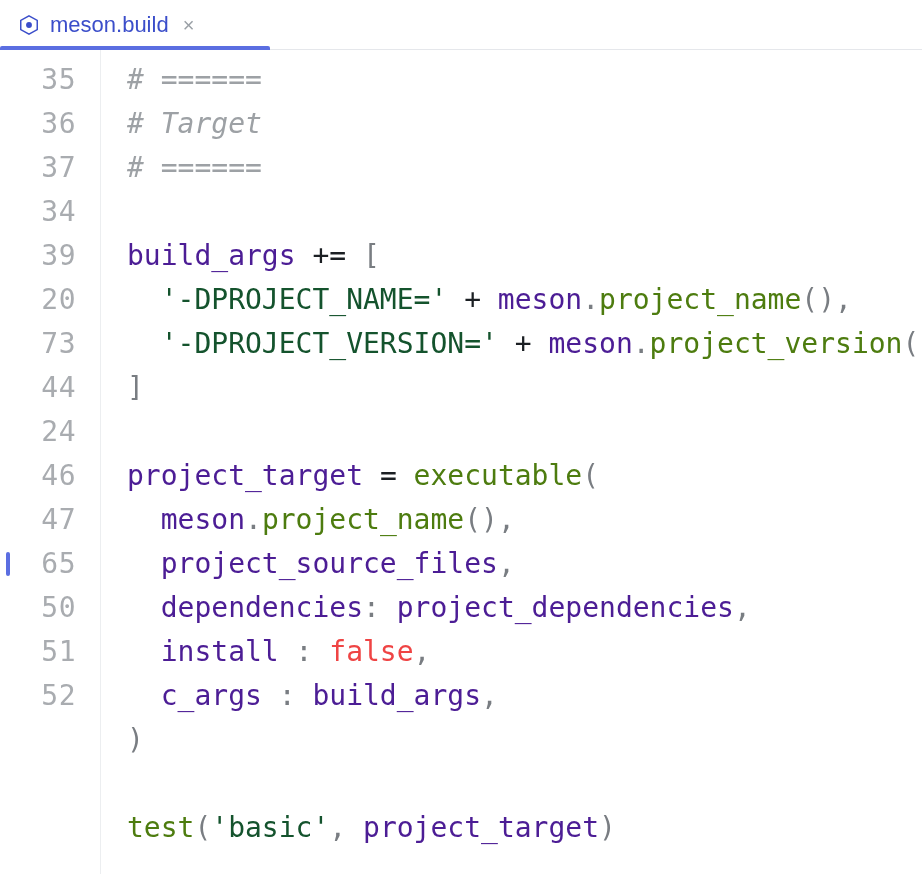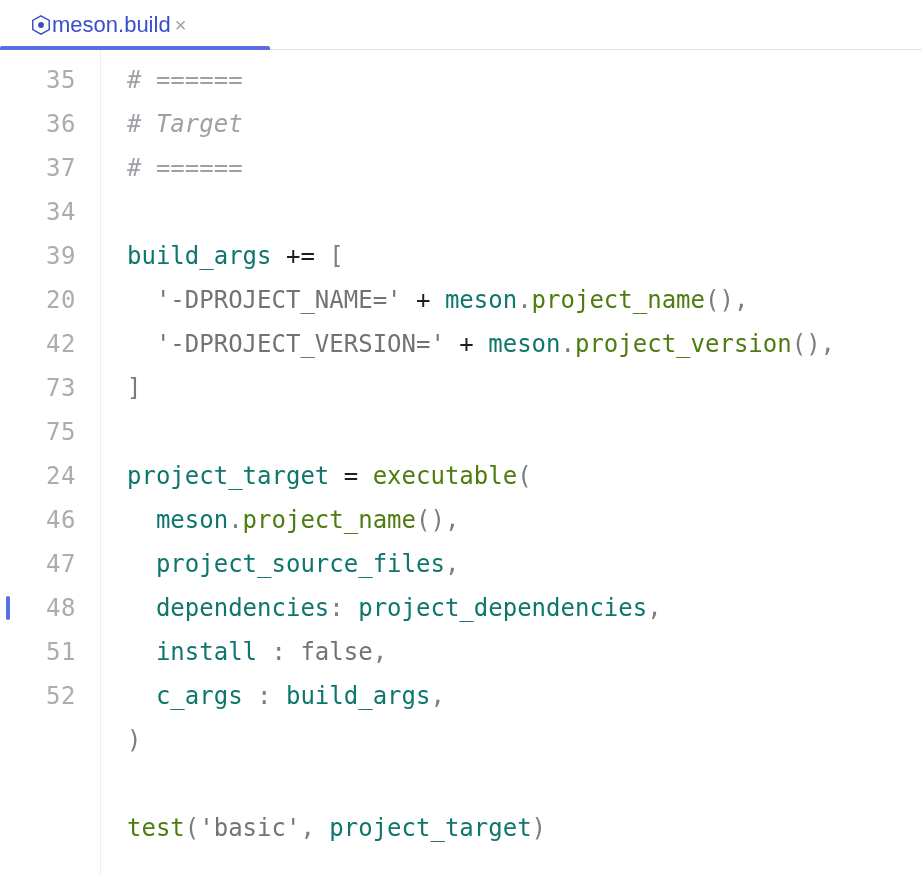--- a/index.html
+++ b/index.html
@@ -15,21 +15,22 @@
     height: 50px;
     border-bottom: 1px solid #e5e7eb;
     display: flex;
     align-items: stretch;
     position: relative;
     background: #fff;
   }
   .tab {
     display: flex;
     align-items: center;
-    padding: 0 30px;
+    gap: 10px;
+    padding: 0 18px;
     font-family: -apple-system, BlinkMacSystemFont, "Segoe UI", sans-serif;
     font-size: 22px;
     font-weight: 500;
     color: #3b4eca;
     position: relative;
     cursor: pointer;
     user-select: none;
   }
   .tab .file-icon {
     width: 22px;
@@ -51,21 +52,21 @@
     left: 0;
     bottom: -1px;
     width: 270px;
     height: 4px;
     background: #5b6ee1;
     border-radius: 2px 2px 0 0;
   }
   .editor {
     display: flex;
     height: calc(100% - 50px);
-    font-size: 24px;
+    font-size: 28px;
     line-height: 44px;
   }
   .gutter {
     width: 100px;
     text-align: right;
     color: #a9acb0;
     padding-top: 8px;
     padding-right: 24px;
     user-select: none;
     position: relative;
@@ -90,26 +91,26 @@
     flex: 1;
     padding-top: 8px;
     padding-left: 26px;
     white-space: pre;
     position: relative;
     border-left: 1px solid #eceef0;
     min-width: 0;
   }
   .code .line { display: block; }
   .tok-cmt { color: #9da1a5; font-style: italic; }
-  .tok-id  { color: #0f766e; }
+  .tok-id  { color: #4c1d95; }
   .tok-op  { color: #1b1f23; }
   .tok-pn  { color: #797d82; }
-  .tok-str { color: #737373; }
+  .tok-str { color: #14532d; }
   .tok-fn  { color: #4d7c0f; }
-  .tok-bool{ color: #737373; }
+  .tok-bool{ color: #ef4444; }
 </style>
 </head>
 <body>
 
 <div class="tab-bar">
   <div class="tab">
     <span class="file-icon">
       <svg viewBox="0 0 24 24" fill="none" stroke="#3b4eca" stroke-width="1.6">
         <path d="M12 2 L21 7 L21 17 L12 22 L3 17 L3 7 Z"></path>
         <circle cx="12" cy="12" r="3.2" fill="#3b4eca" stroke="none"></circle>
@@ -122,24 +123,24 @@
 </div>
 
 <div class="editor">
   <div class="gutter" id="gutter">
       <div class="ln">35</div>
       <div class="ln">36</div>
       <div class="ln">37</div>
       <div class="ln">34</div>
       <div class="ln">39</div>
       <div class="ln">20</div>
-      <div class="ln">42</div>
       <div class="ln">73</div>
-      <div class="ln">75</div>
+      <div class="ln">44</div>
       <div class="ln">24</div>
       <div class="ln">46</div>
       <div class="ln">47</div>
-      <div class="ln mark">48</div>
+      <div class="ln mark">65</div>
+      <div class="ln">50</div>
       <div class="ln">51</div>
       <div class="ln">52</div>
     </div>
   <div class="code" id="code"><span class="line"><span class="tok-cmt"># ======</span></span><span class="line"><span class="tok-cmt"># Target</span></span><span class="line"><span class="tok-cmt"># ======</span></span><span class="line">&nbsp;</span><span class="line"><span class="tok-id">build_args </span><span class="tok-op">+=</span><span class="tok-id"> </span><span class="tok-pn">[</span></span><span class="line"><span class="tok-id">  </span><span class="tok-str">'-DPROJECT_NAME='</span><span class="tok-id"> </span><span class="tok-op">+</span><span class="tok-id"> meson</span><span class="tok-pn">.</span><span class="tok-fn">project_name</span><span class="tok-pn">(),</span></span><span class="line"><span class="tok-id">  </span><span class="tok-str">'-DPROJECT_VERSION='</span><span class="tok-id"> </span><span class="tok-op">+</span><span class="tok-id"> meson</span><span class="tok-pn">.</span><span class="tok-fn">project_version</span><span class="tok-pn">(),</span></span><span class="line"><span class="tok-pn">]</span></span><span class="line">&nbsp;</span><span class="line"><span class="tok-id">project_target </span><span class="tok-op">=</span><span class="tok-id"> </span><span class="tok-fn">executable</span><span class="tok-pn">(</span></span><span class="line"><span class="tok-id">  meson</span><span class="tok-pn">.</span><span class="tok-fn">project_name</span><span class="tok-pn">(),</span></span><span class="line"><span class="tok-id">  project_source_files</span><span class="tok-pn">,</span></span><span class="line"><span class="tok-id">  dependencies</span><span class="tok-pn">:</span><span class="tok-id"> project_dependencies</span><span class="tok-pn">,</span></span><span class="line"><span class="tok-id">  install </span><span class="tok-pn">:</span><span class="tok-id"> </span><span class="tok-bool">false</span><span class="tok-pn">,</span></span><span class="line"><span class="tok-id">  c_args </span><span class="tok-pn">:</span><span class="tok-id"> build_args</span><span class="tok-pn">,</span></span><span class="line"><span class="tok-pn">)</span></span><span class="line">&nbsp;</span><span class="line"><span class="tok-fn">test</span><span class="tok-pn">(</span><span class="tok-str">'basic'</span><span class="tok-pn">,</span><span class="tok-id"> project_target</span><span class="tok-pn">)</span></span></div>
 </div>
 
 </body></html>

